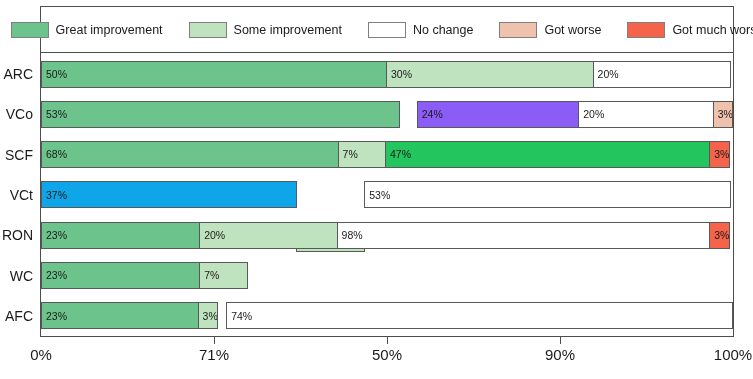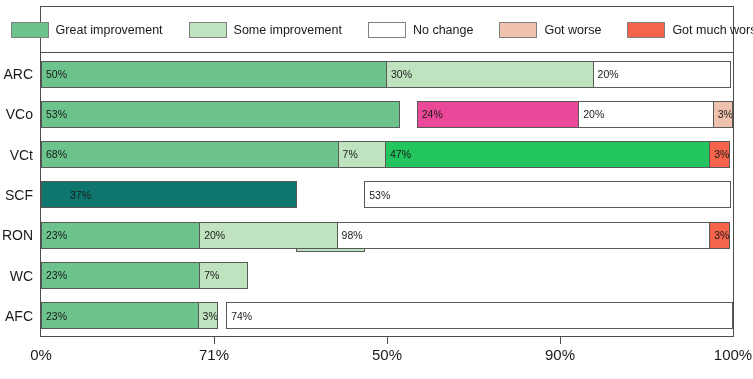--- a/index.html
+++ b/index.html
@@ -199,22 +199,22 @@
       </div>
       <div class="legend-item">
         <span class="legend-swatch" style="background: rgb(244, 99, 74);"></span>
         <span class="legend-label">Got much worse</span>
       </div>
     </div>
 
   <div class="ylabels" id="ylabels">
       <div class="ylabel">ARC</div>
       <div class="ylabel">VCo</div>
+      <div class="ylabel">SCF</div>
       <div class="ylabel">VCt</div>
-      <div class="ylabel">SCF</div>
       <div class="ylabel">RON</div>
       <div class="ylabel">WC</div>
       <div class="ylabel">AFC</div>
     </div>
 
   <div class="plot">
     <div class="rows" id="rows">
         <div class="row">
           <div class="bar">
             <div class="seg" style="width: 50%; background: rgb(108, 196, 140);">
@@ -226,21 +226,21 @@
             <div class="seg" style="width: 20%; background: rgb(255, 255, 255);">
               <span class="seg-label">20%</span>
             </div>
           </div>
         </div>
         <div class="row">
           <div class="bar">
             <div class="seg" style="width: 53%; background: rgb(108, 196, 140);">
               <span class="seg-label">53%</span>
             </div>
-            <div class="seg" style="width: 24%; background: #ec4899; margin-left: 17px;">
+            <div class="seg" style="width: 24%; background: #8b5cf6; margin-left: 17px;">
               <span class="seg-label">24%</span>
             </div>
             <div class="seg" style="width: 20%; background: rgb(255, 255, 255);">
               <span class="seg-label">20%</span>
             </div>
             <div class="seg" style="width: 3%; background: rgb(238, 194, 173);">
               <span class="seg-label">3%</span>
             </div>
           </div>
         </div>
@@ -255,21 +255,21 @@
             <div class="seg" style="width: 47%; background: #22c55e;">
               <span class="seg-label">47%</span>
             </div>
             <div class="seg" style="width: 3%; background: rgb(244, 99, 74);">
               <span class="seg-label">3%</span>
             </div>
           </div>
         </div>
         <div class="row">
           <div class="bar">
-            <div class="seg" style="width: 37%; background: #0f766e; padding-left: 24px;">
+            <div class="seg" style="width: 37%; background: #0ea5e9;">
               <span class="seg-label">37%</span>
             </div>
             <div class="seg" style="width: 10%; background: rgb(191, 227, 191); margin-top: 44px;">
               <span class="seg-label">10%</span>
             </div>
             <div class="seg" style="width: 53%; background: rgb(255, 255, 255);">
               <span class="seg-label">53%</span>
             </div>
           </div>
         </div>

